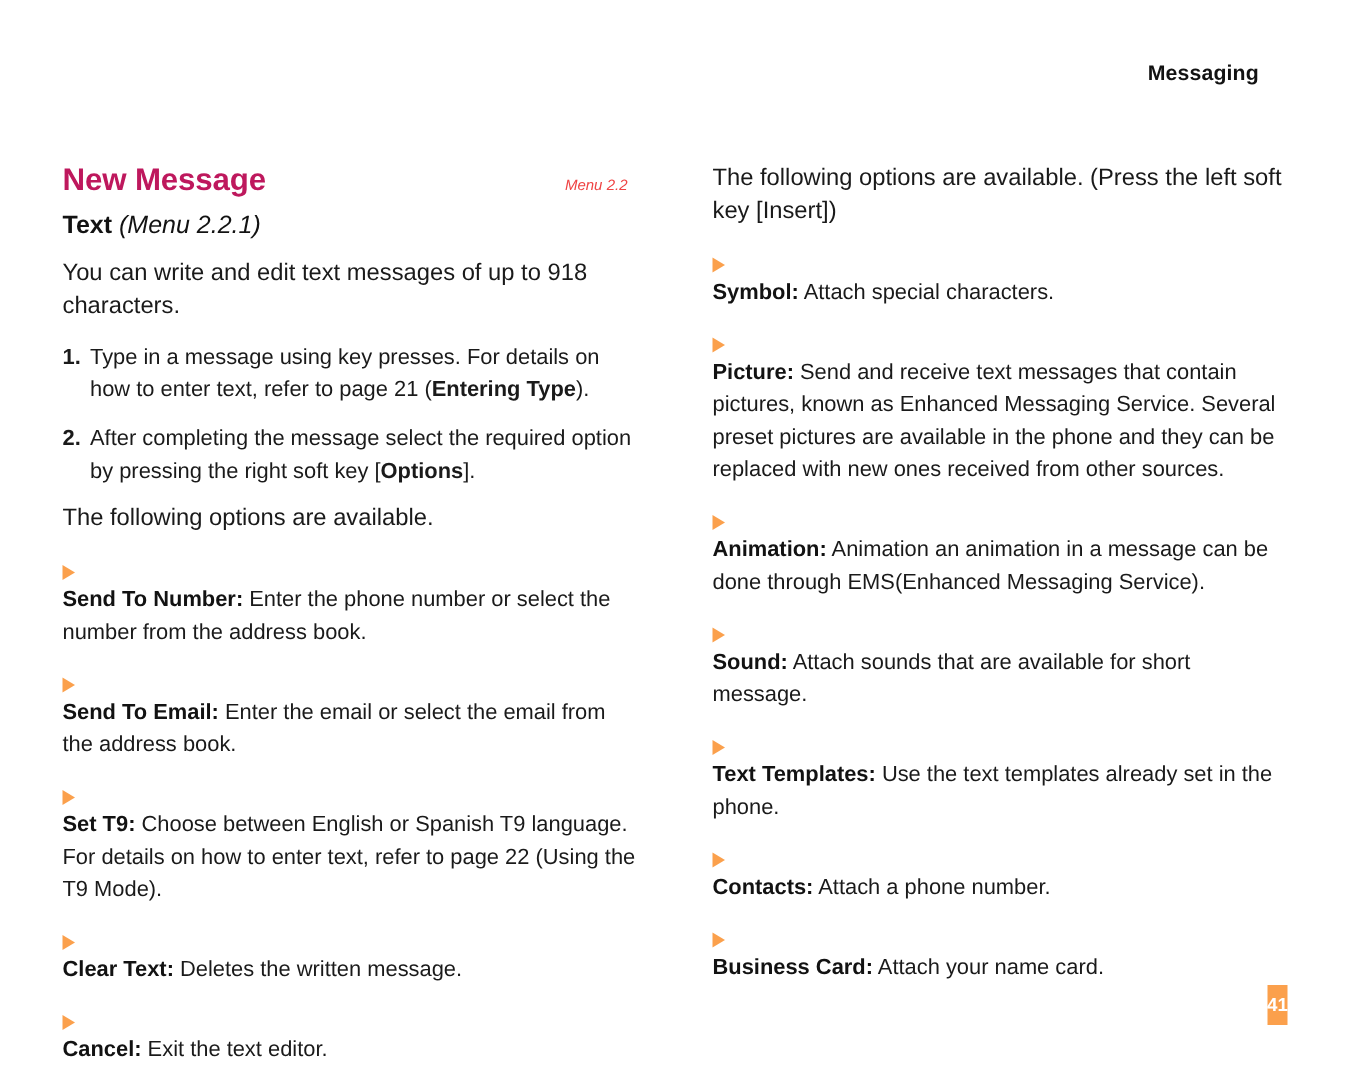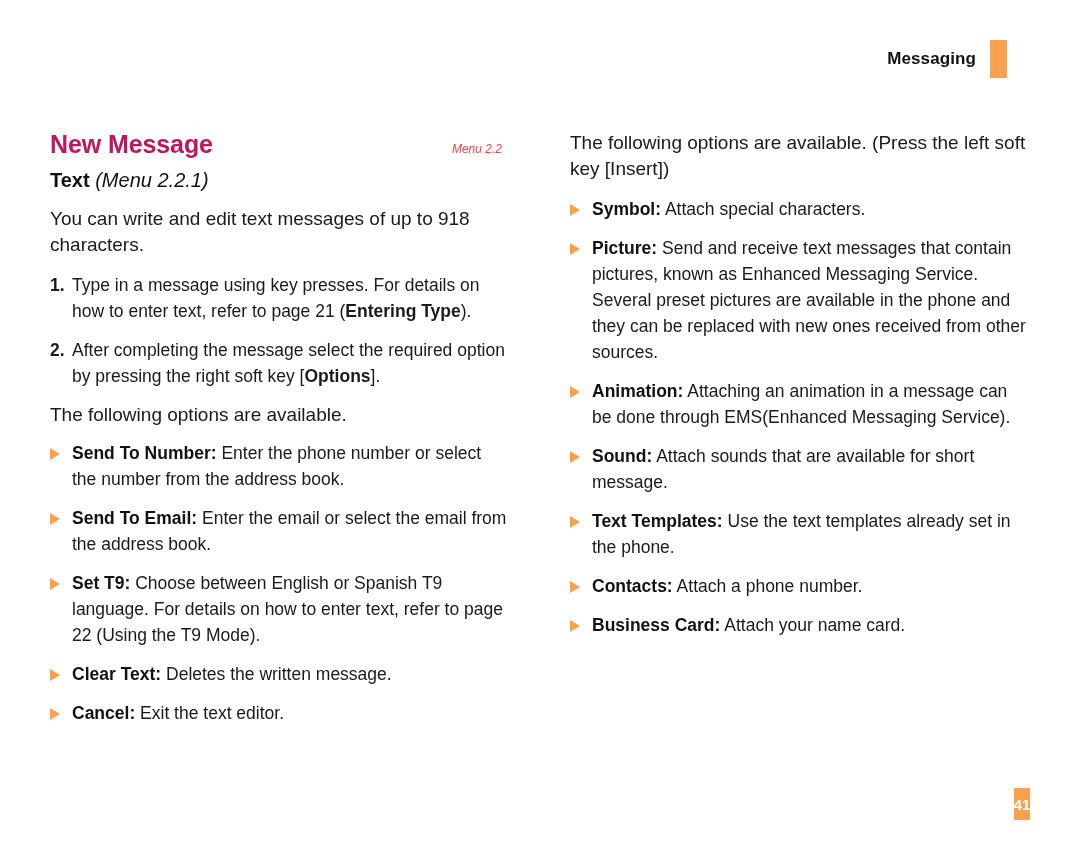--- a/index.html
+++ b/index.html
@@ -19,20 +19,21 @@
 
   
   .page-header {
     position: absolute;
     top: 40px;
     right: 73px;
     display: flex;
     align-items: center;
     gap: 14px;
     height: 38px;
+    flex-direction: column;
   }
   .page-header .chapter {
     font-size: 17px;
     font-weight: bold;
     color: #121212;
     letter-spacing: .1px;
     line-height: 38px;
   }
   .header-tab {
     width: 17px;
@@ -116,22 +117,23 @@
   .step-text b,
   .bullet-text b {
     font-weight: bold;
   }
 
   
   .bullet {
     display: flex;
     font-size: 17.5px;
     line-height: 26px;
-    margin: 0 0 13px 0;
+    margin: 16px 0 13px 0;
     color: #1a1a1a;
+    flex-direction: column;
   }
   .bullet-marker {
     flex: 0 0 22px;
     width: 22px;
     position: relative;
     top: 8px;
   }
   .tri {
     display: block;
     width: 0;
@@ -253,21 +255,21 @@
       <span class="bullet-marker">
           <i class="tri"></i>
         </span>
       <span class="bullet-text"><span class="bullet-label">Picture:</span><span> Send and receive text messages that contain pictures, known as Enhanced Messaging Service. Several preset pictures are available in the phone and they can be replaced with new ones received from other sources.</span></span>
     </div>
 
     <div class="bullet">
       <span class="bullet-marker">
           <i class="tri"></i>
         </span>
-      <span class="bullet-text"><span class="bullet-label">Animation:</span><span> Attaching an animation in a message can be done through EMS(Enhanced Messaging Service).</span></span>
+      <span class="bullet-text"><span class="bullet-label">Animation:</span><span> Animation an animation in a message can be done through EMS(Enhanced Messaging Service).</span></span>
     </div>
 
     <div class="bullet">
       <span class="bullet-marker">
           <i class="tri"></i>
         </span>
       <span class="bullet-text"><span class="bullet-label">Sound:</span><span> Attach sounds that are available for short message.</span></span>
     </div>
 
     <div class="bullet">

